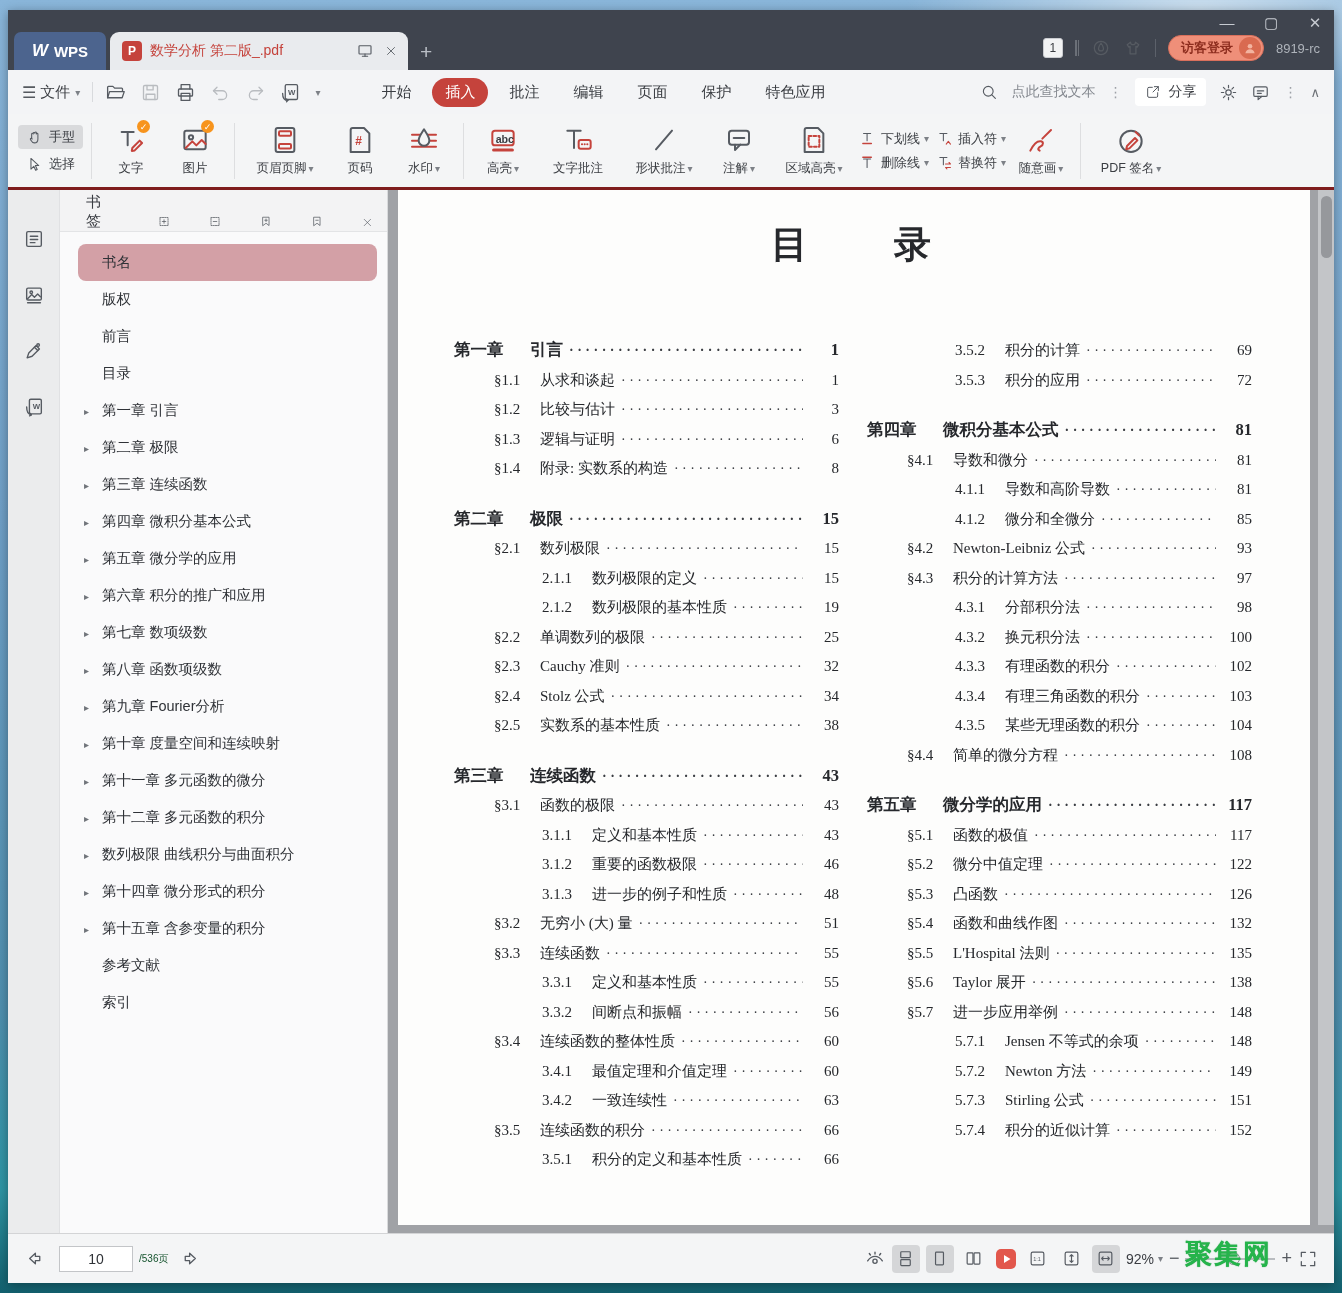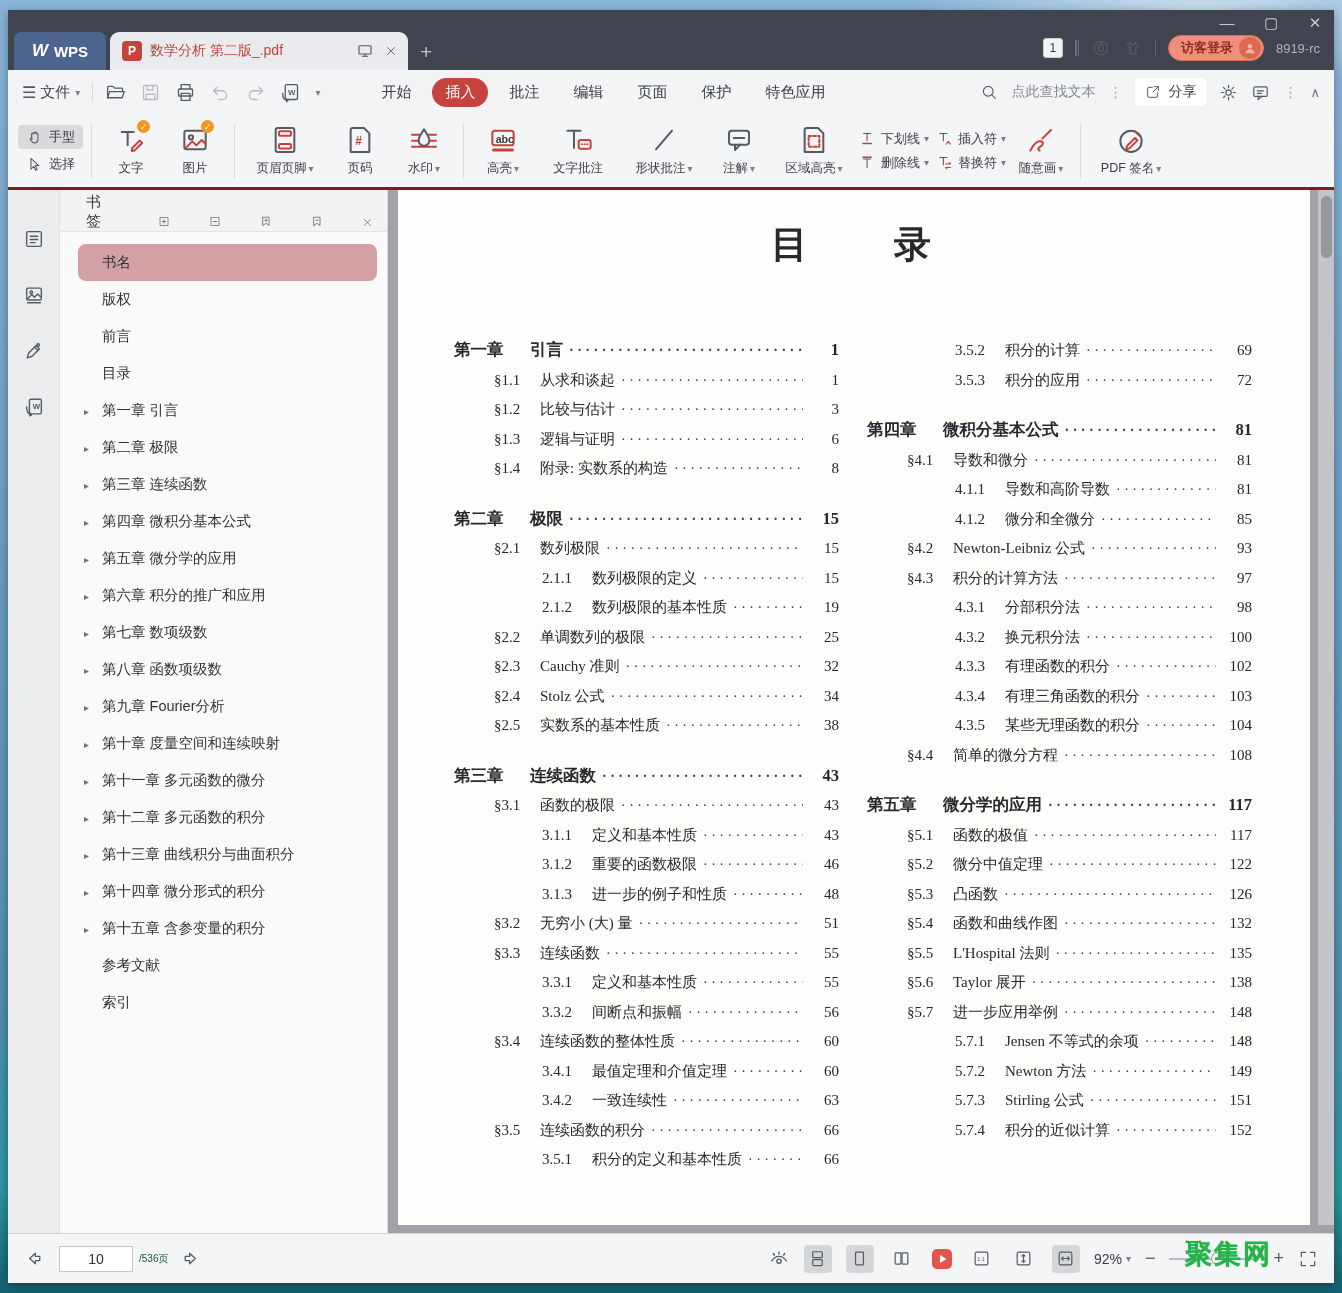--- a/index.html
+++ b/index.html
@@ -108,21 +108,21 @@
   .sub .toc-label { width:50px; flex:none; }
   .toc-titletxt { white-space:nowrap; }
   .toc-dots { flex:1; overflow:hidden; white-space:nowrap; margin:0 6px; color:#3a3d42; }
   .toc-dots::after { content:"·································································"; letter-spacing:3.5px; font-size:14px; }
   .toc-page { min-width:30px; text-align:right; flex:none; }
 
   
   .statusbar { height:50px; background:#f4f5f6; border-top:1px solid #d3d4d6; display:flex; align-items:center; padding:0 16px; flex:none; position:relative; }
   .page-box { width:74px; height:26px; background:#fff; border:1px solid #c3c5c8; text-align:center; font-size:14px; color:#2f3237; margin:0 6px 0 14px; }
   .page-total { font-size:10px; color:#14532d; margin-right:12px; }
-  .sb-right { margin-left:auto; display:flex; align-items:center; gap:14px; }
+  .sb-right { margin-left:auto; display:flex; align-items:center; gap:6px; }
   .tog { width:28px; height:28px; border-radius:4px; display:flex; align-items:center; justify-content:center; }
   .tog.sel { background:#d5d6d8; }
   .zoom-txt { font-size:14px; color:#3a3d42; display:flex; align-items:center; gap:4px; }
   .slider { width:90px; height:2px; background:#b9bcc0; position:relative; }
   .slider-handle { position:absolute; left:42px; top:-6px; width:13px; height:13px; border-radius:50%; background:#f4f5f6; border:1.5px solid #8b8f94; }
   .minus-plus { font-size:18px; color:#55595f; }
   .watermark { position:absolute; right:62px; top:2px; font-size:27px; font-weight:bold; color:#25b44b;
     text-shadow:0 0 1px #1d9a3f; letter-spacing:2px; z-index:5; }
 </style>
 </head>
@@ -666,21 +666,21 @@
           <div class="bm-item">
             <span class="bm-exp">▸</span>
             <span>第十一章 多元函数的微分</span>
           </div>
           <div class="bm-item">
             <span class="bm-exp">▸</span>
             <span>第十二章 多元函数的积分</span>
           </div>
           <div class="bm-item">
             <span class="bm-exp">▸</span>
-            <span>第十三章 曲线积分与曲面积分</span>
+            <span>数列极限 曲线积分与曲面积分</span>
           </div>
           <div class="bm-item">
             <span class="bm-exp">▸</span>
             <span>第十四章 微分形式的积分</span>
           </div>
           <div class="bm-item">
             <span class="bm-exp">▸</span>
             <span>第十五章 含参变量的积分</span>
           </div>
           <div class="bm-item">

